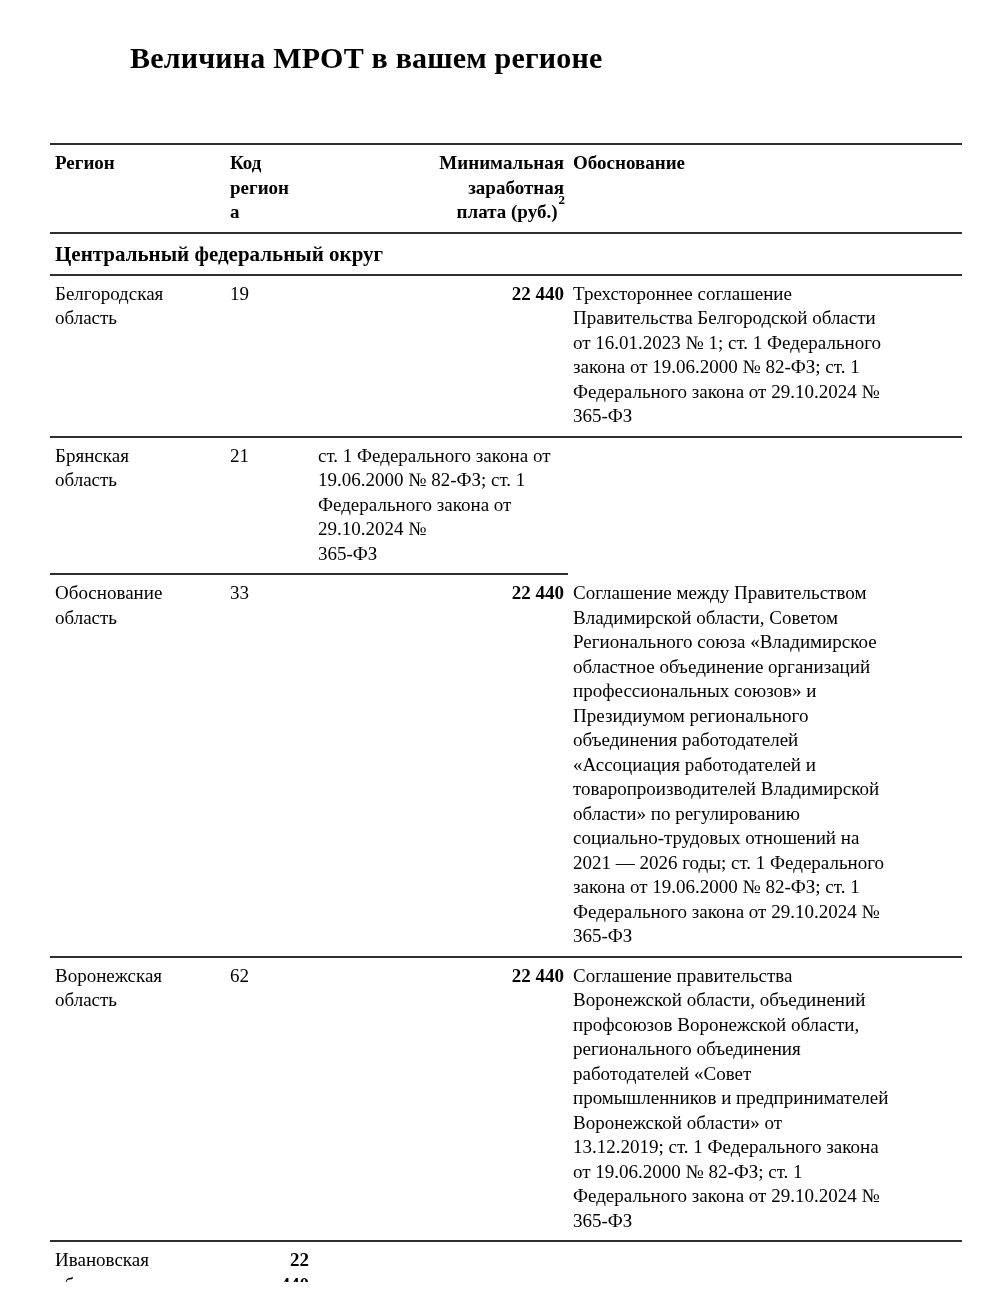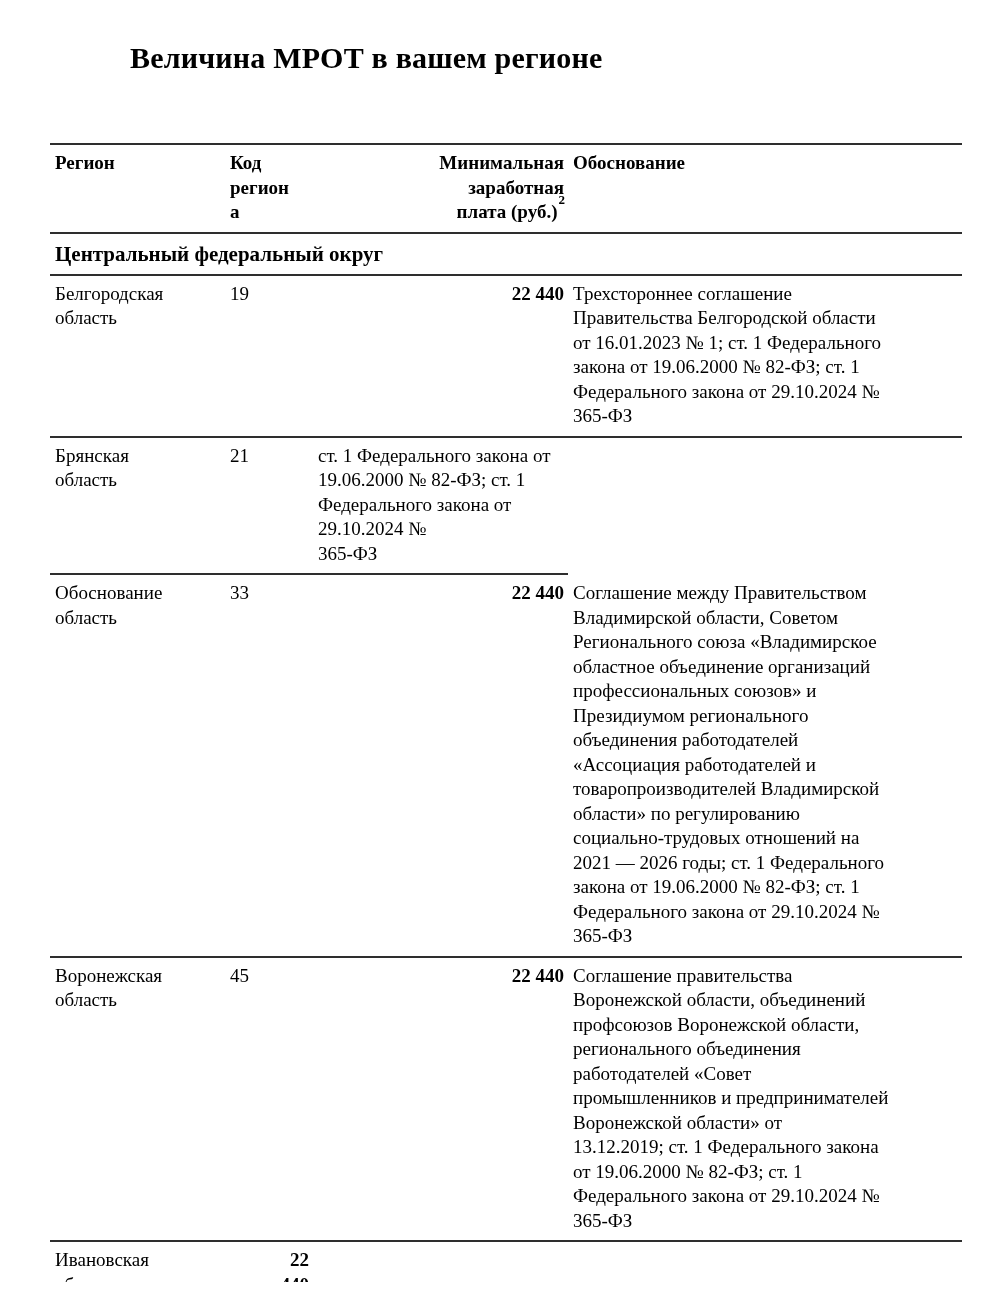--- a/index.html
+++ b/index.html
@@ -140,21 +140,21 @@
 области» по регулированию
 социально-трудовых отношений на
 2021 — 2026 годы; ст. 1 Федерального
 закона от 19.06.2000 № 82-ФЗ; ст. 1
 Федерального закона от 29.10.2024 №
 365-ФЗ</div>
         </div>
         <div class="t-row">
           <div class="cell region-col">Воронежская
 область</div>
-          <div class="cell code-col">45</div>
+          <div class="cell code-col">62</div>
           <div class="cell salary-col"><div class="salary-line"><span class="v">22 440</span></div></div>
           <div class="cell just-col">Соглашение правительства
 Воронежской области, объединений
 профсоюзов Воронежской области,
 регионального объединения
 работодателей «Совет
 промышленников и предпринимателей
 Воронежской области» от
 13.12.2019; ст. 1 Федерального закона
 от 19.06.2000 № 82-ФЗ; ст. 1

